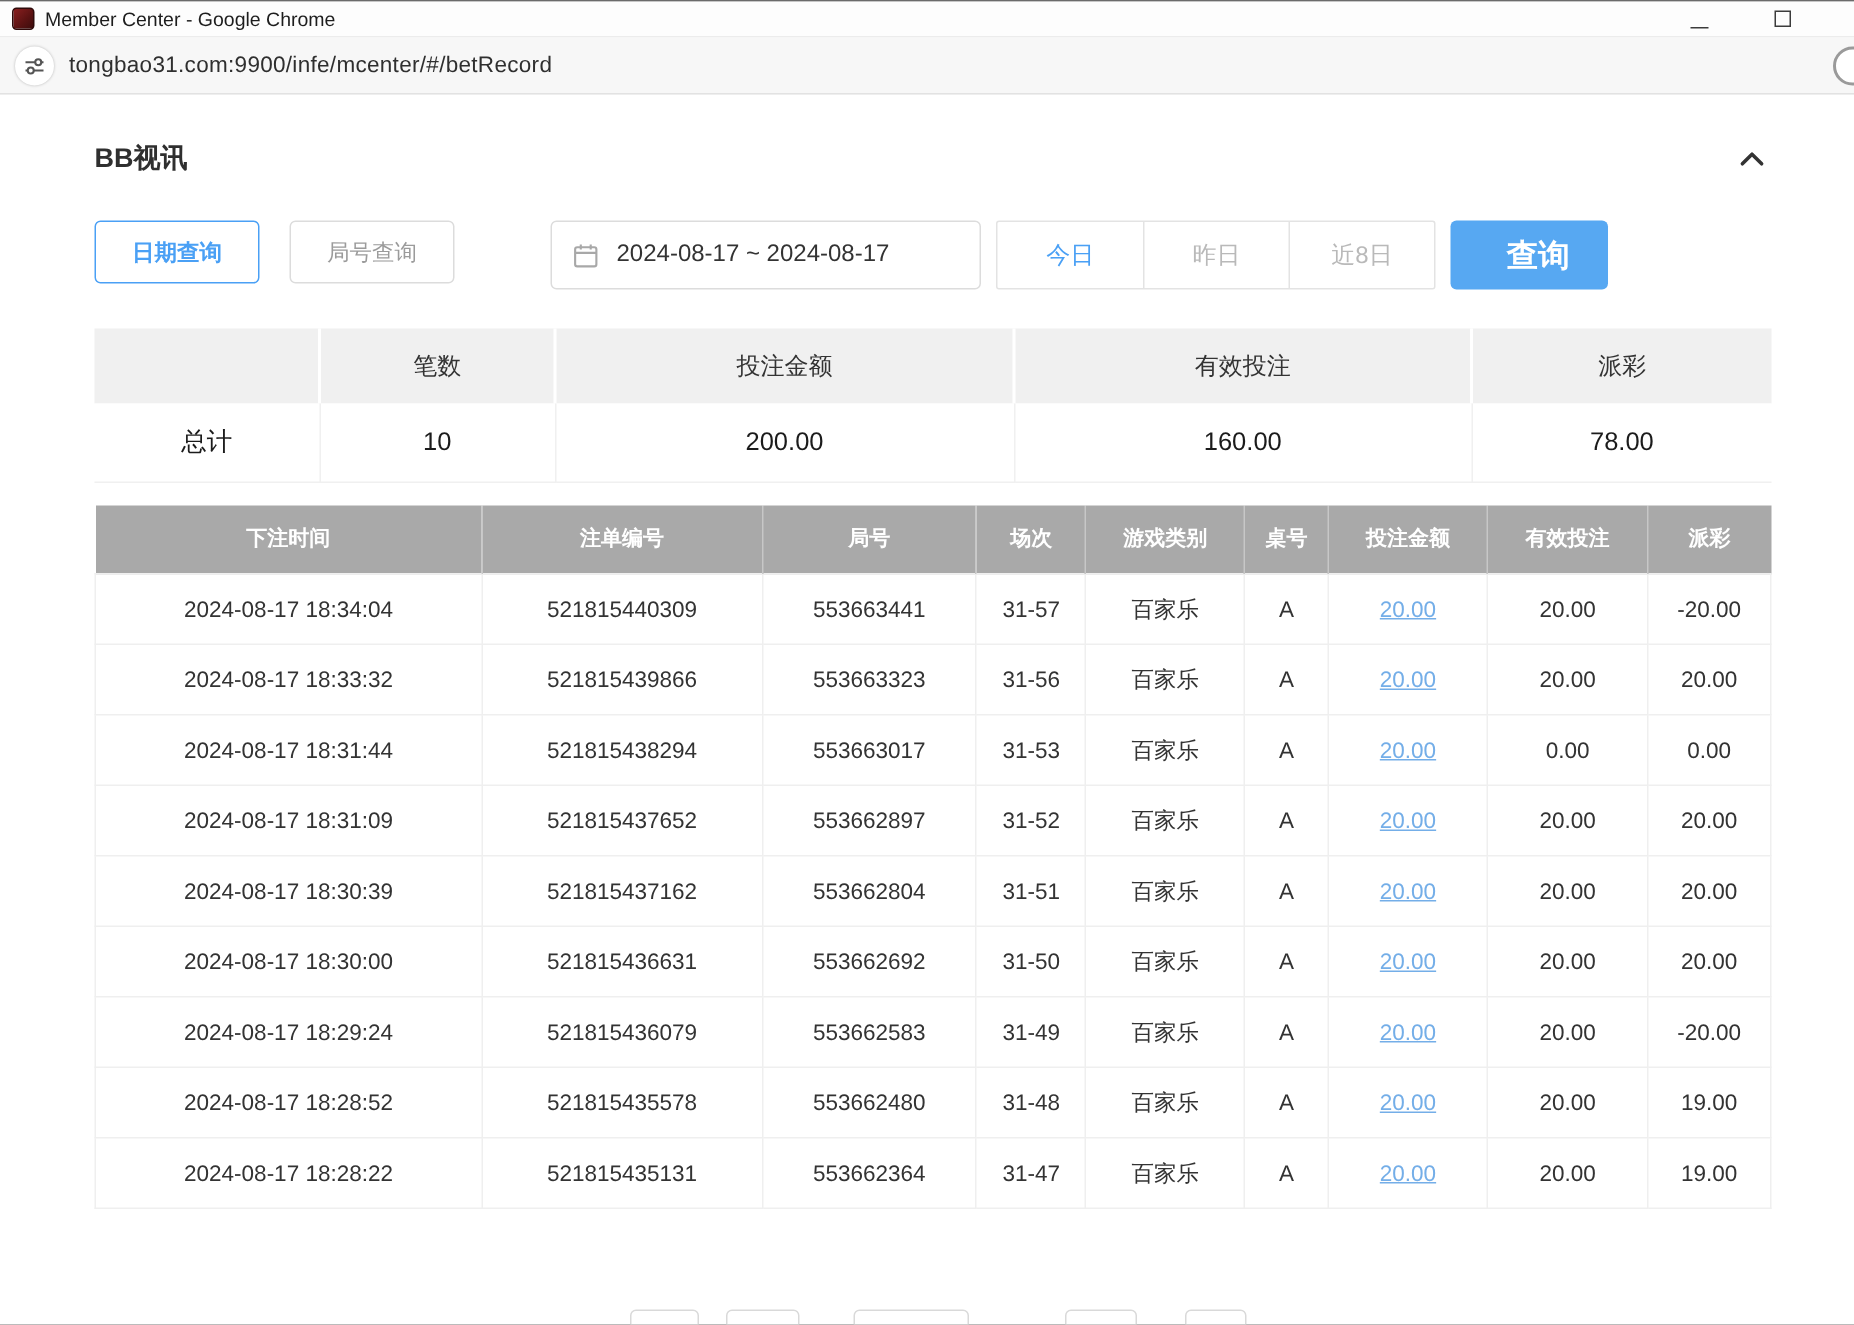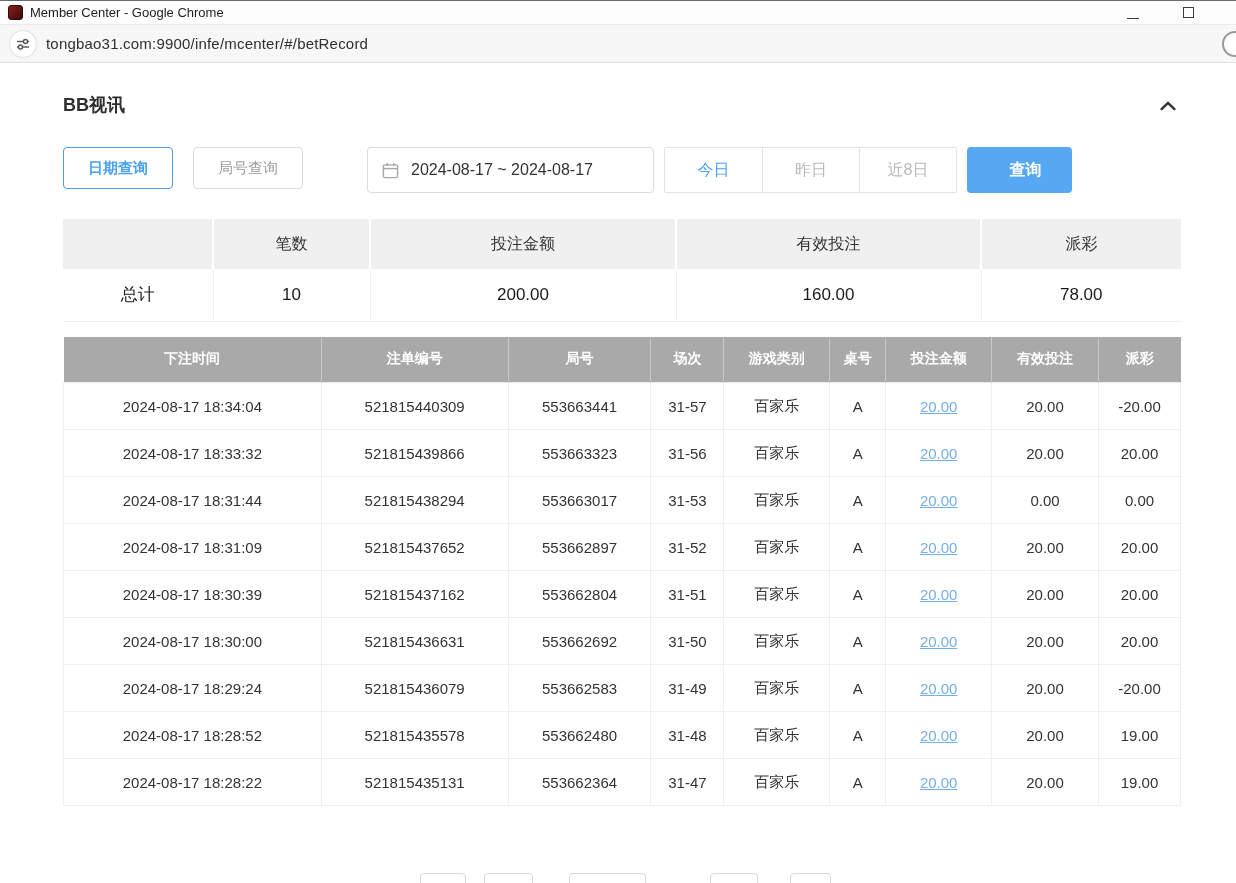--- a/index.html
+++ b/index.html
@@ -65,21 +65,21 @@
   }
   .quick-group { display: flex; height: 46px; border: 1px solid #e3e3e3; border-radius: 2px; margin-right: 10px; background:#fff; }
   .quick-item {
     width: 97px; display: flex; align-items: center; justify-content: center;
     font-size: 16px; color: #b9b9b9; cursor: default;
   }
   .quick-item + .quick-item { border-left: 1px solid #e3e3e3; }
   .quick-item.active { color: #4aa0f5; }
   .btn-primary {
     height: 46px; width: 105px; background: #57a8f2; color: #fff; border: none;
-    font-size: 16px; font-weight: bold; border-radius: 4px; padding-left: 12px;
+    font-size: 21px; font-weight: bold; border-radius: 4px; padding-left: 12px;
   }
   
   .summary-table { width: 1118px; border-collapse: collapse; margin-top: 26px; }
   .summary-table thead th {
     background: #f0f0f0; height: 50px; font-size: 16px; font-weight: normal;
     color: #333; text-align: center; border-right: 2px solid #fff;
   }
   .summary-table thead th:last-child { border-right: none; }
   .summary-table tbody td {
     height: 52px; font-size: 17px; color: #1b1b1b; text-align: center;

